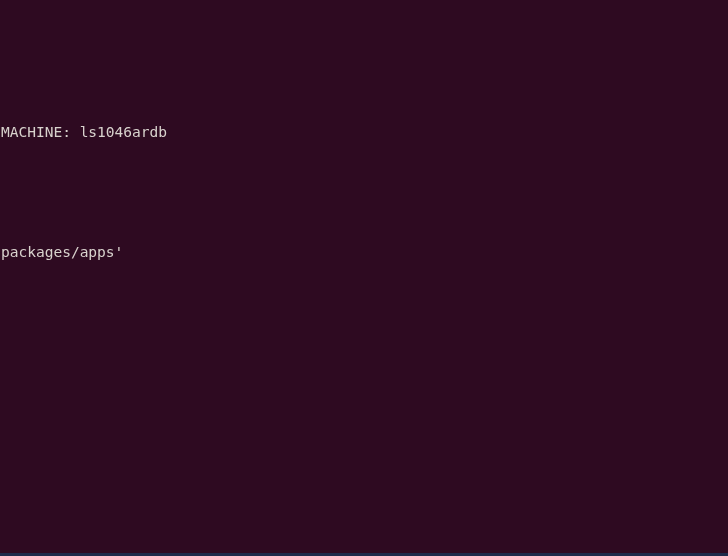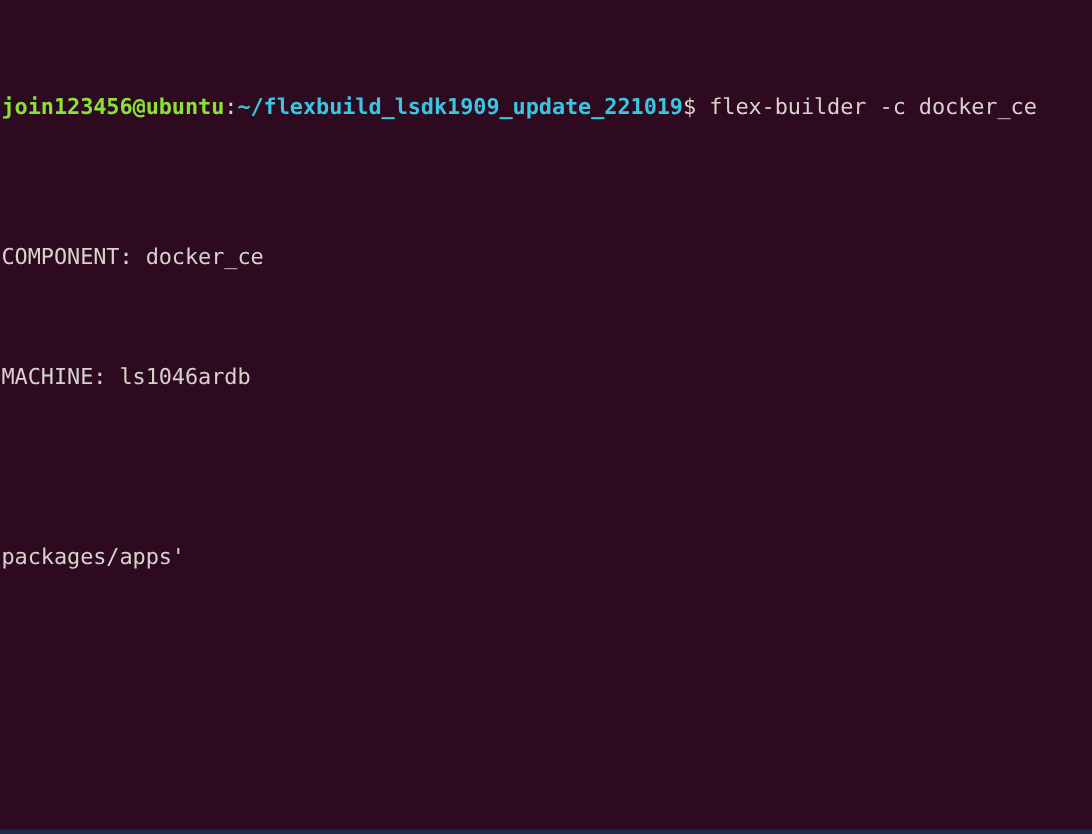--- a/index.html
+++ b/index.html
@@ -35,24 +35,22 @@
   .g { color: #8ae234; font-weight: bold; }      
   .c { color: #3ac6e0; font-weight: bold; }      
   .w { color: #d8d2cd; }
 </style>
 </head>
 <body>
 
 <div id="terminal">
   <div id="screen">
 
-    <div class="row"><span class="g">join123456@ubuntu</span><span class="w">:</span><span class="c">~/flexbuild_lsdk1909_update_221019</span><span class="w">$</span><span class="w"> flex-builder -c docker_ce</span></div>
 
 
-    <div class="row"><span class="w">COMPONENT: docker_ce</span></div>
 
     <div class="row"><span class="w">MACHINE: ls1046ardb</span></div>
 
 
 
     <div class="row"><span class="w">packages/apps'</span></div>
 
     
 
     

